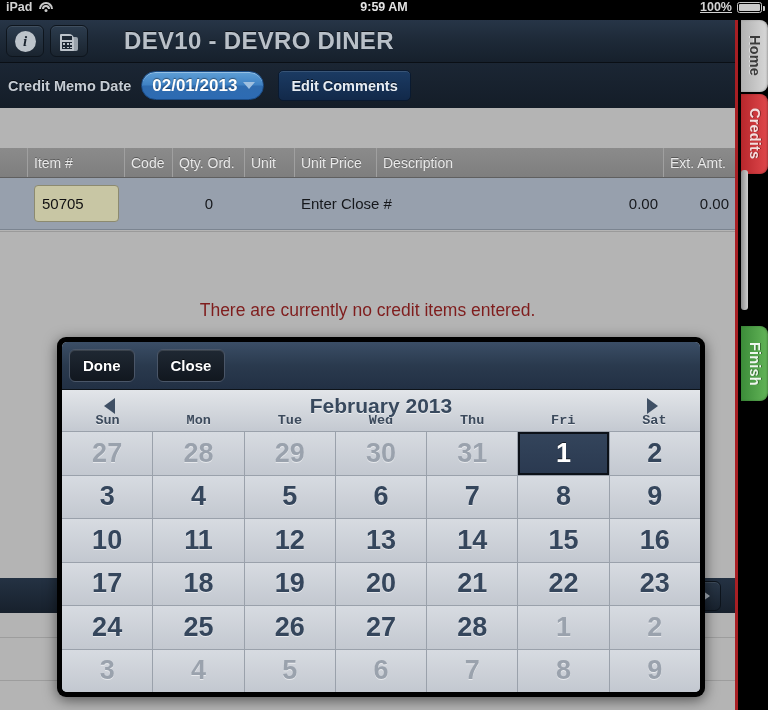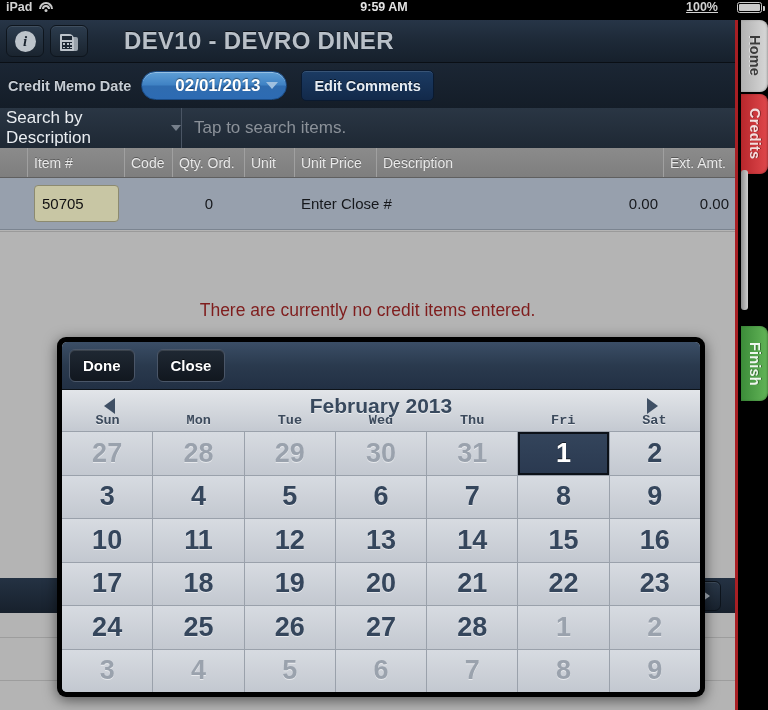--- a/index.html
+++ b/index.html
@@ -25,21 +25,21 @@
     color: #d2d2d2;
     font-size: 12.5px; font-weight: bold;
     display: flex; align-items: flex-start;
   }
   #sb-left { display: flex; align-items: center; gap: 6px; margin-left: 6px; }
   #sb-center {
     position: absolute; left: 0; right: 0; text-align: center;
     font-size: 12.5px; font-weight: bold; color: #e3e3e3;
   }
   #sb-right {
-    position: absolute; right: 6px; display: flex; align-items: center; gap: 19px; text-decoration: underline;
+    position: absolute; right: 6px; display: flex; align-items: center; gap: 5px; text-decoration: underline;
   }
   .wifi-icon { display: inline-block; width: 15px; height: 11px; position: relative; }
   .wifi-icon i {
     position: absolute; border: 2px solid #c9c9c9; border-bottom: none;
     border-radius: 50% 50% 0 0 / 100% 100% 0 0; left: 50%; transform: translateX(-50%);
   }
   .wifi-icon i:nth-child(1) { width: 14px; height: 7px; top: 0px; }
   .wifi-icon i:nth-child(2) { width: 8px; height: 4px; top: 3.5px; }
   .wifi-icon i:nth-child(3) {
     width: 3px; height: 3px; top: 7.5px; border: none; background: #c9c9c9; border-radius: 50%;
@@ -127,21 +127,20 @@
     border-radius: 15px;
     background: linear-gradient(to bottom, #5f9fd6 0%, #3f82c4 48%, #2f6cb0 52%, #2d6bb3 100%);
     border: 1px solid #1b4c86;
     box-shadow: inset 0 1px 0 rgba(255,255,255,0.35);
     display: flex; align-items: center; gap: 6px;
     cursor: pointer;
   }
   #date-pill .txt {
     color: #fff; font-size: 17px; font-weight: bold;
     text-shadow: 0 -1px 1px rgba(0,0,0,0.45);
-    margin-left: 23px;
   }
   .caret-down {
     width: 0; height: 0;
     border-left: 6px solid transparent; border-right: 6px solid transparent;
     border-top: 7px solid #9fc0e0;
   }
   #edit-comments {
     margin-left: 14px; height: 31px; padding: 0 12px;
     border-radius: 5px;
     background: linear-gradient(to bottom, #1b3b63 0%, #12294a 100%);
@@ -427,27 +426,20 @@
 
     <div id="subbar">
       <div id="cm-label">Credit Memo Date</div>
       <div id="date-pill">
         <span class="txt">02/01/2013</span>
         <span class="caret-down"></span>
       </div>
       <div id="edit-comments">Edit Comments</div>
     </div>
 
-    <div id="searchrow">
-      <div id="search-select">
-        <span class="txt">Search by Description</span>
-        <span class="caret-down-sm"></span>
-      </div>
-      <div id="search-input">Tap to search items.</div>
-    </div>
 
     <div id="table-head">
         <div class="th" style="width: 28px;"></div>
         <div class="th" style="width: 97px;">Item #</div>
         <div class="th" style="width: 48px;">Code</div>
         <div class="th" style="width: 72px;">Qty. Ord.</div>
         <div class="th" style="width: 50px;">Unit</div>
         <div class="th" style="width: 82px;">Unit Price</div>
         <div class="th" style="width: 287px;">Description</div>
         <div class="th" style="width: 71px; border-right: none;">Ext. Amt.</div>

